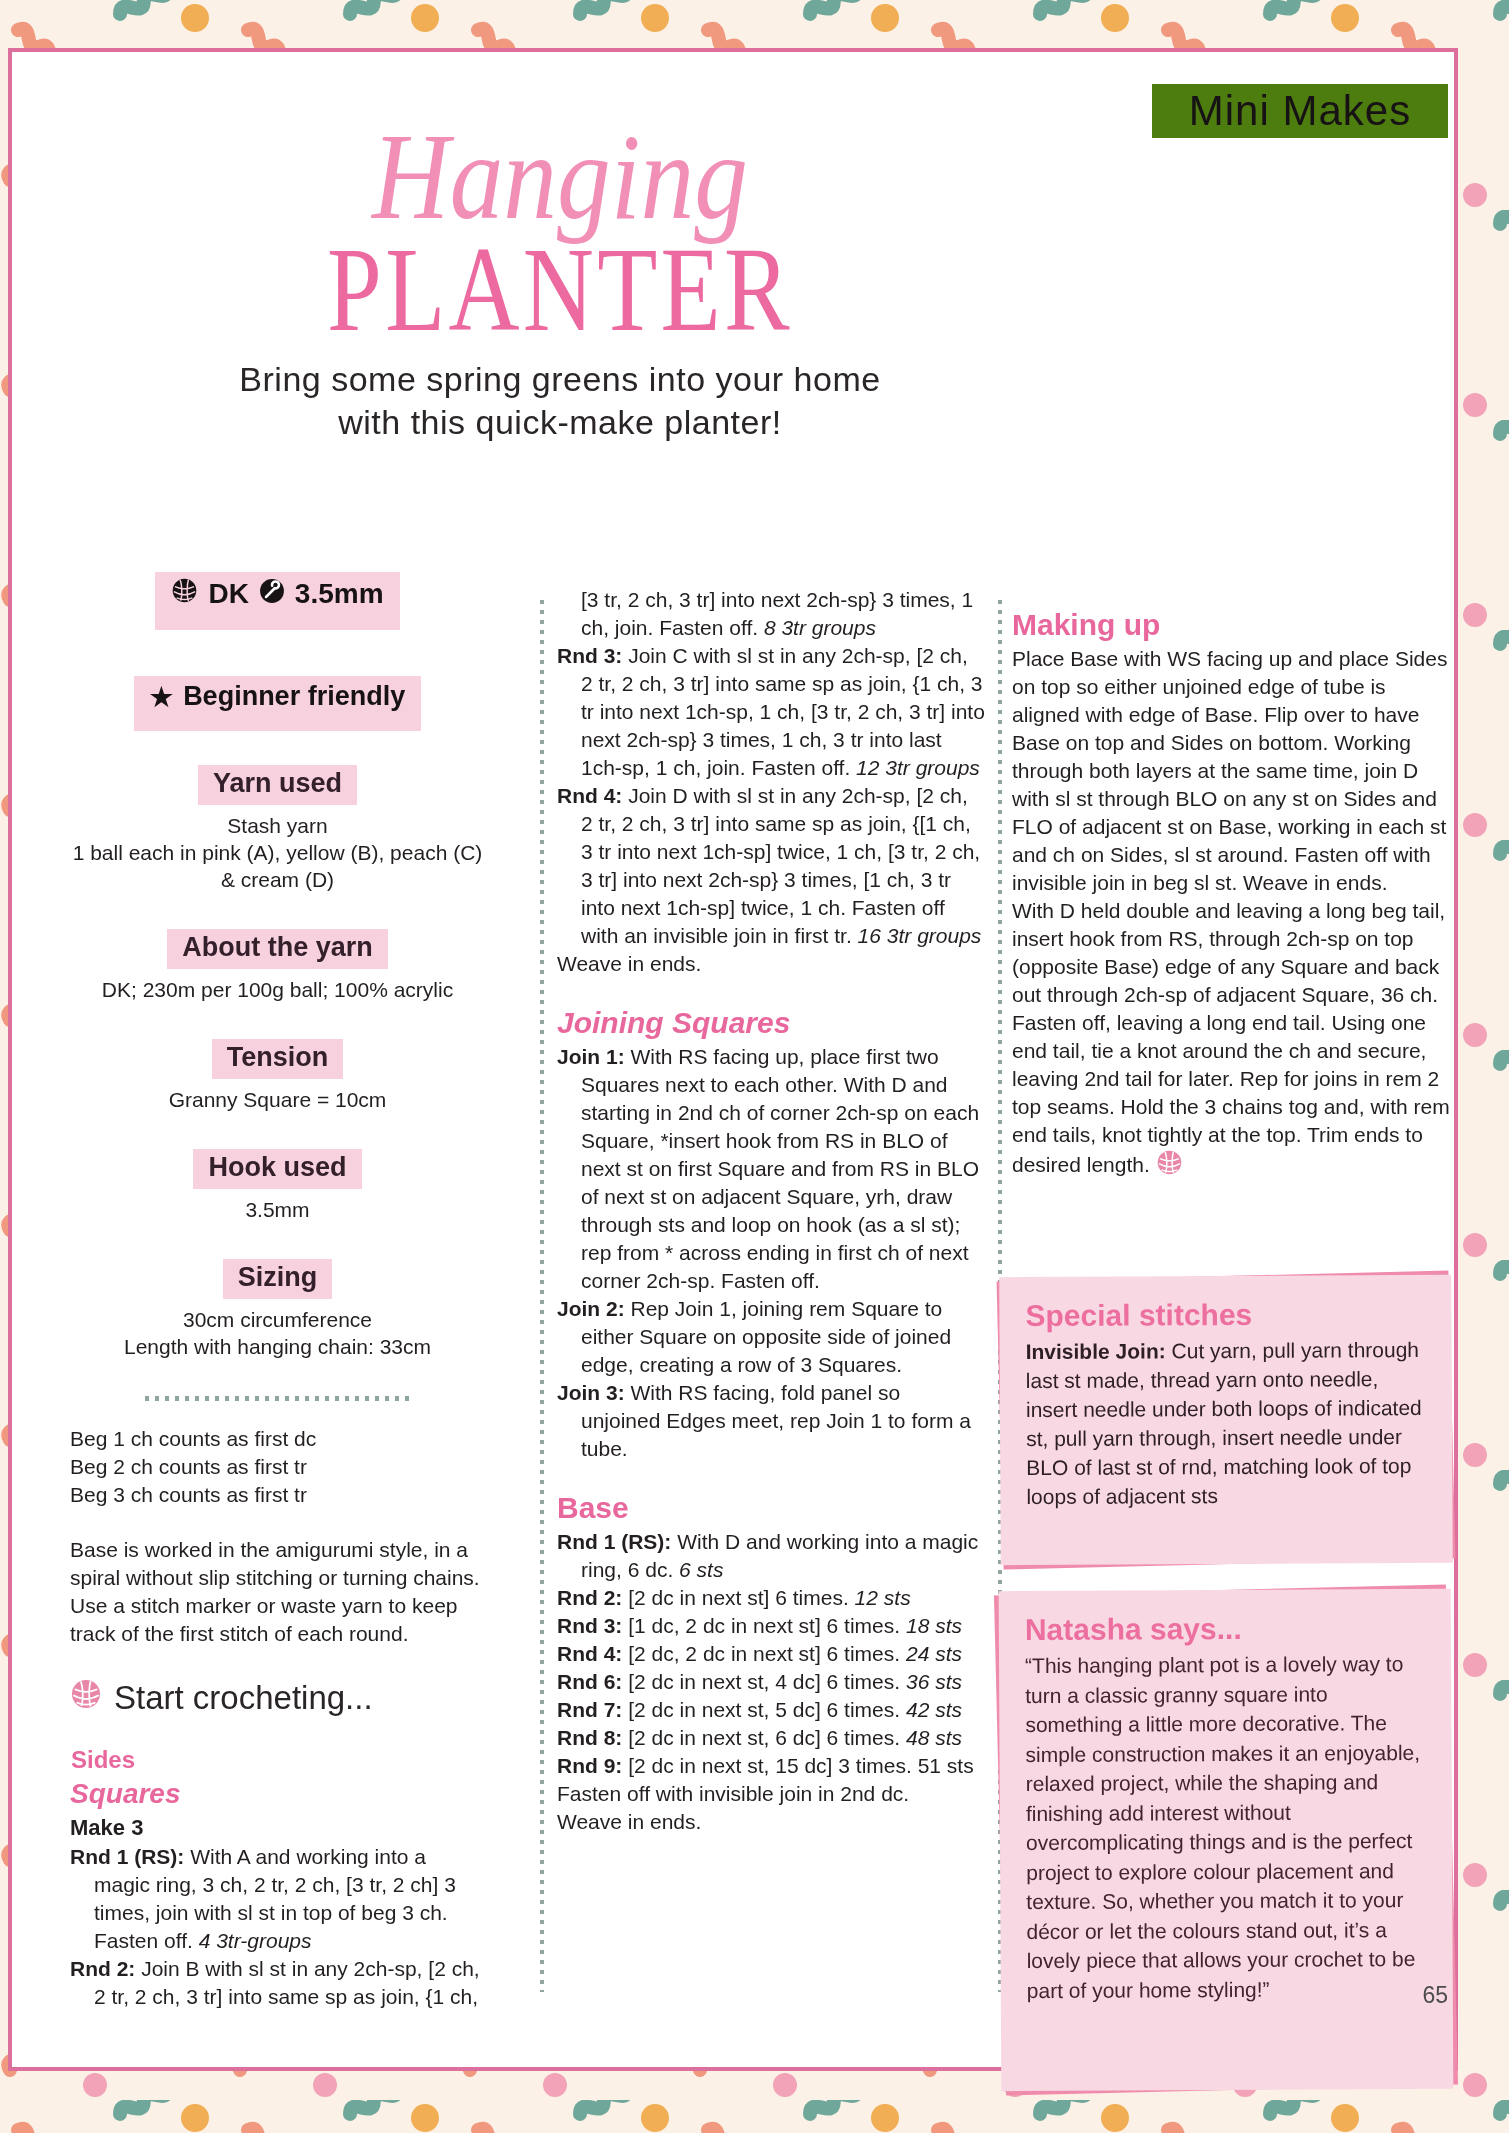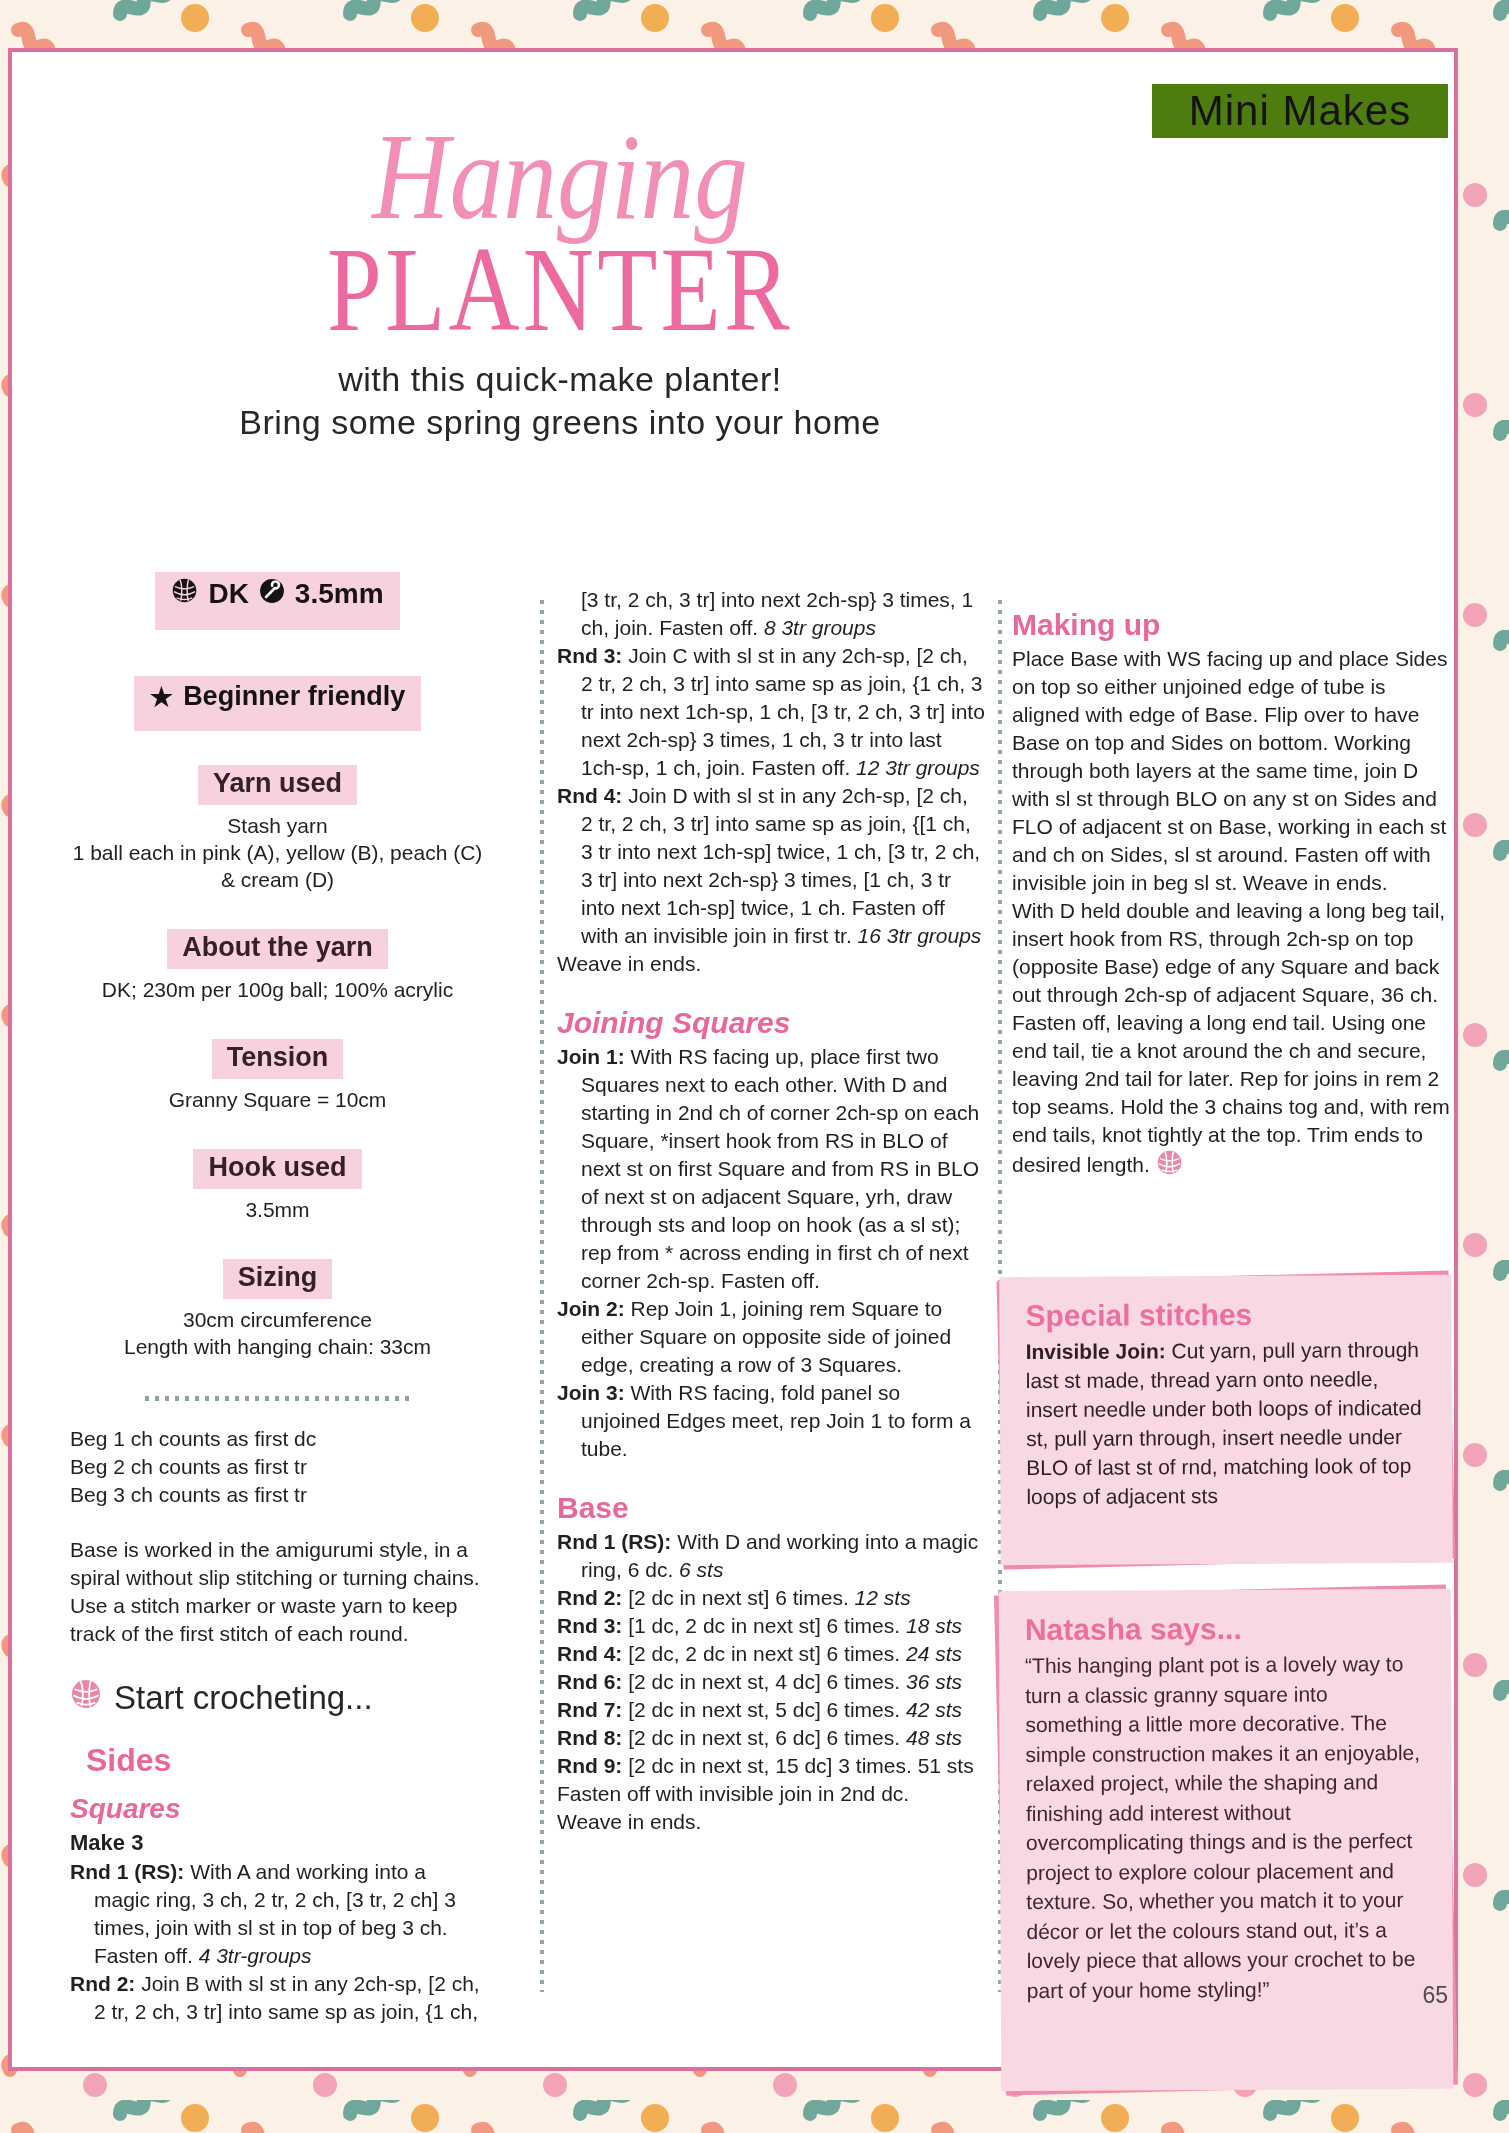--- a/index.html
+++ b/index.html
@@ -31,21 +31,21 @@
   .sec-head{display:inline-block;background:#f8d1df;padding:3px 15px 6px;font-size:27px;font-weight:bold;
     color:#33202b;margin-bottom:7px;}
   .sec-line{font-size:21px;line-height:27px;color:#231f20;}
   .dot-divider{width:265px;height:5px;margin:14px auto 24px;
     background:repeating-linear-gradient(to right,#8fa5a0 0 4px,transparent 4px 10px);}
   .notes{margin-bottom:27px;}
   .note-line{font-size:21px;line-height:28px;color:#231f20;}
   .para{font-size:21px;line-height:28px;color:#231f20;margin:0 0 30px;}
   .start-line{display:flex;align-items:center;gap:12px;font-size:33px;color:#2a2627;margin-bottom:26px;}
   .yarn-pink{color:#e987a9;}
-  .h-sides{font-size:32px;line-height:32px;font-weight:bold;color:#e8679c;margin:16px;}
+  .h-sides{font-size:24px;line-height:32px;font-weight:bold;color:#e8679c;margin:1px;}
   .h-squares{font-size:28px;line-height:34px;font-weight:bold;font-style:italic;color:#e8679c;margin:0 0 4px;}
   .make{font-size:22px;font-weight:bold;color:#231f20;margin:0 0 2px;}
 
   .instr{font-size:21px;line-height:28px;color:#231f20;margin:0;padding-left:24px;text-indent:-24px;}
   .instr.cont{text-indent:0;}
   .instr em{font-style:italic;}
 
   
   .vsep{position:absolute;width:4px;top:600px;height:1392px;
     background:repeating-linear-gradient(to bottom,#93a5a2 0 4px,transparent 4px 10px);}
@@ -97,22 +97,22 @@
   </svg>
 
   <div class="panel"></div>
 
   <div class="mini-badge">Mini Makes</div>
 
   <div class="title-wrap">
     <div class="title-hanging">Hanging</div>
     <div class="title-planter">PLANTER</div>
     <div class="subtitle">
+      <div>Bring some spring greens into your home</div>
       <div>with this quick-make planter!</div>
-      <div>Bring some spring greens into your home</div>
     </div>
   </div>
 
   <div class="vsep vsep1"></div>
   <div class="vsep vsep2"></div>
 
   <div class="col-left">
     <div class="info-center spec-row">
       <span class="badge">
         <span><svg width="27" height="27" viewBox="0 0 24 24">

